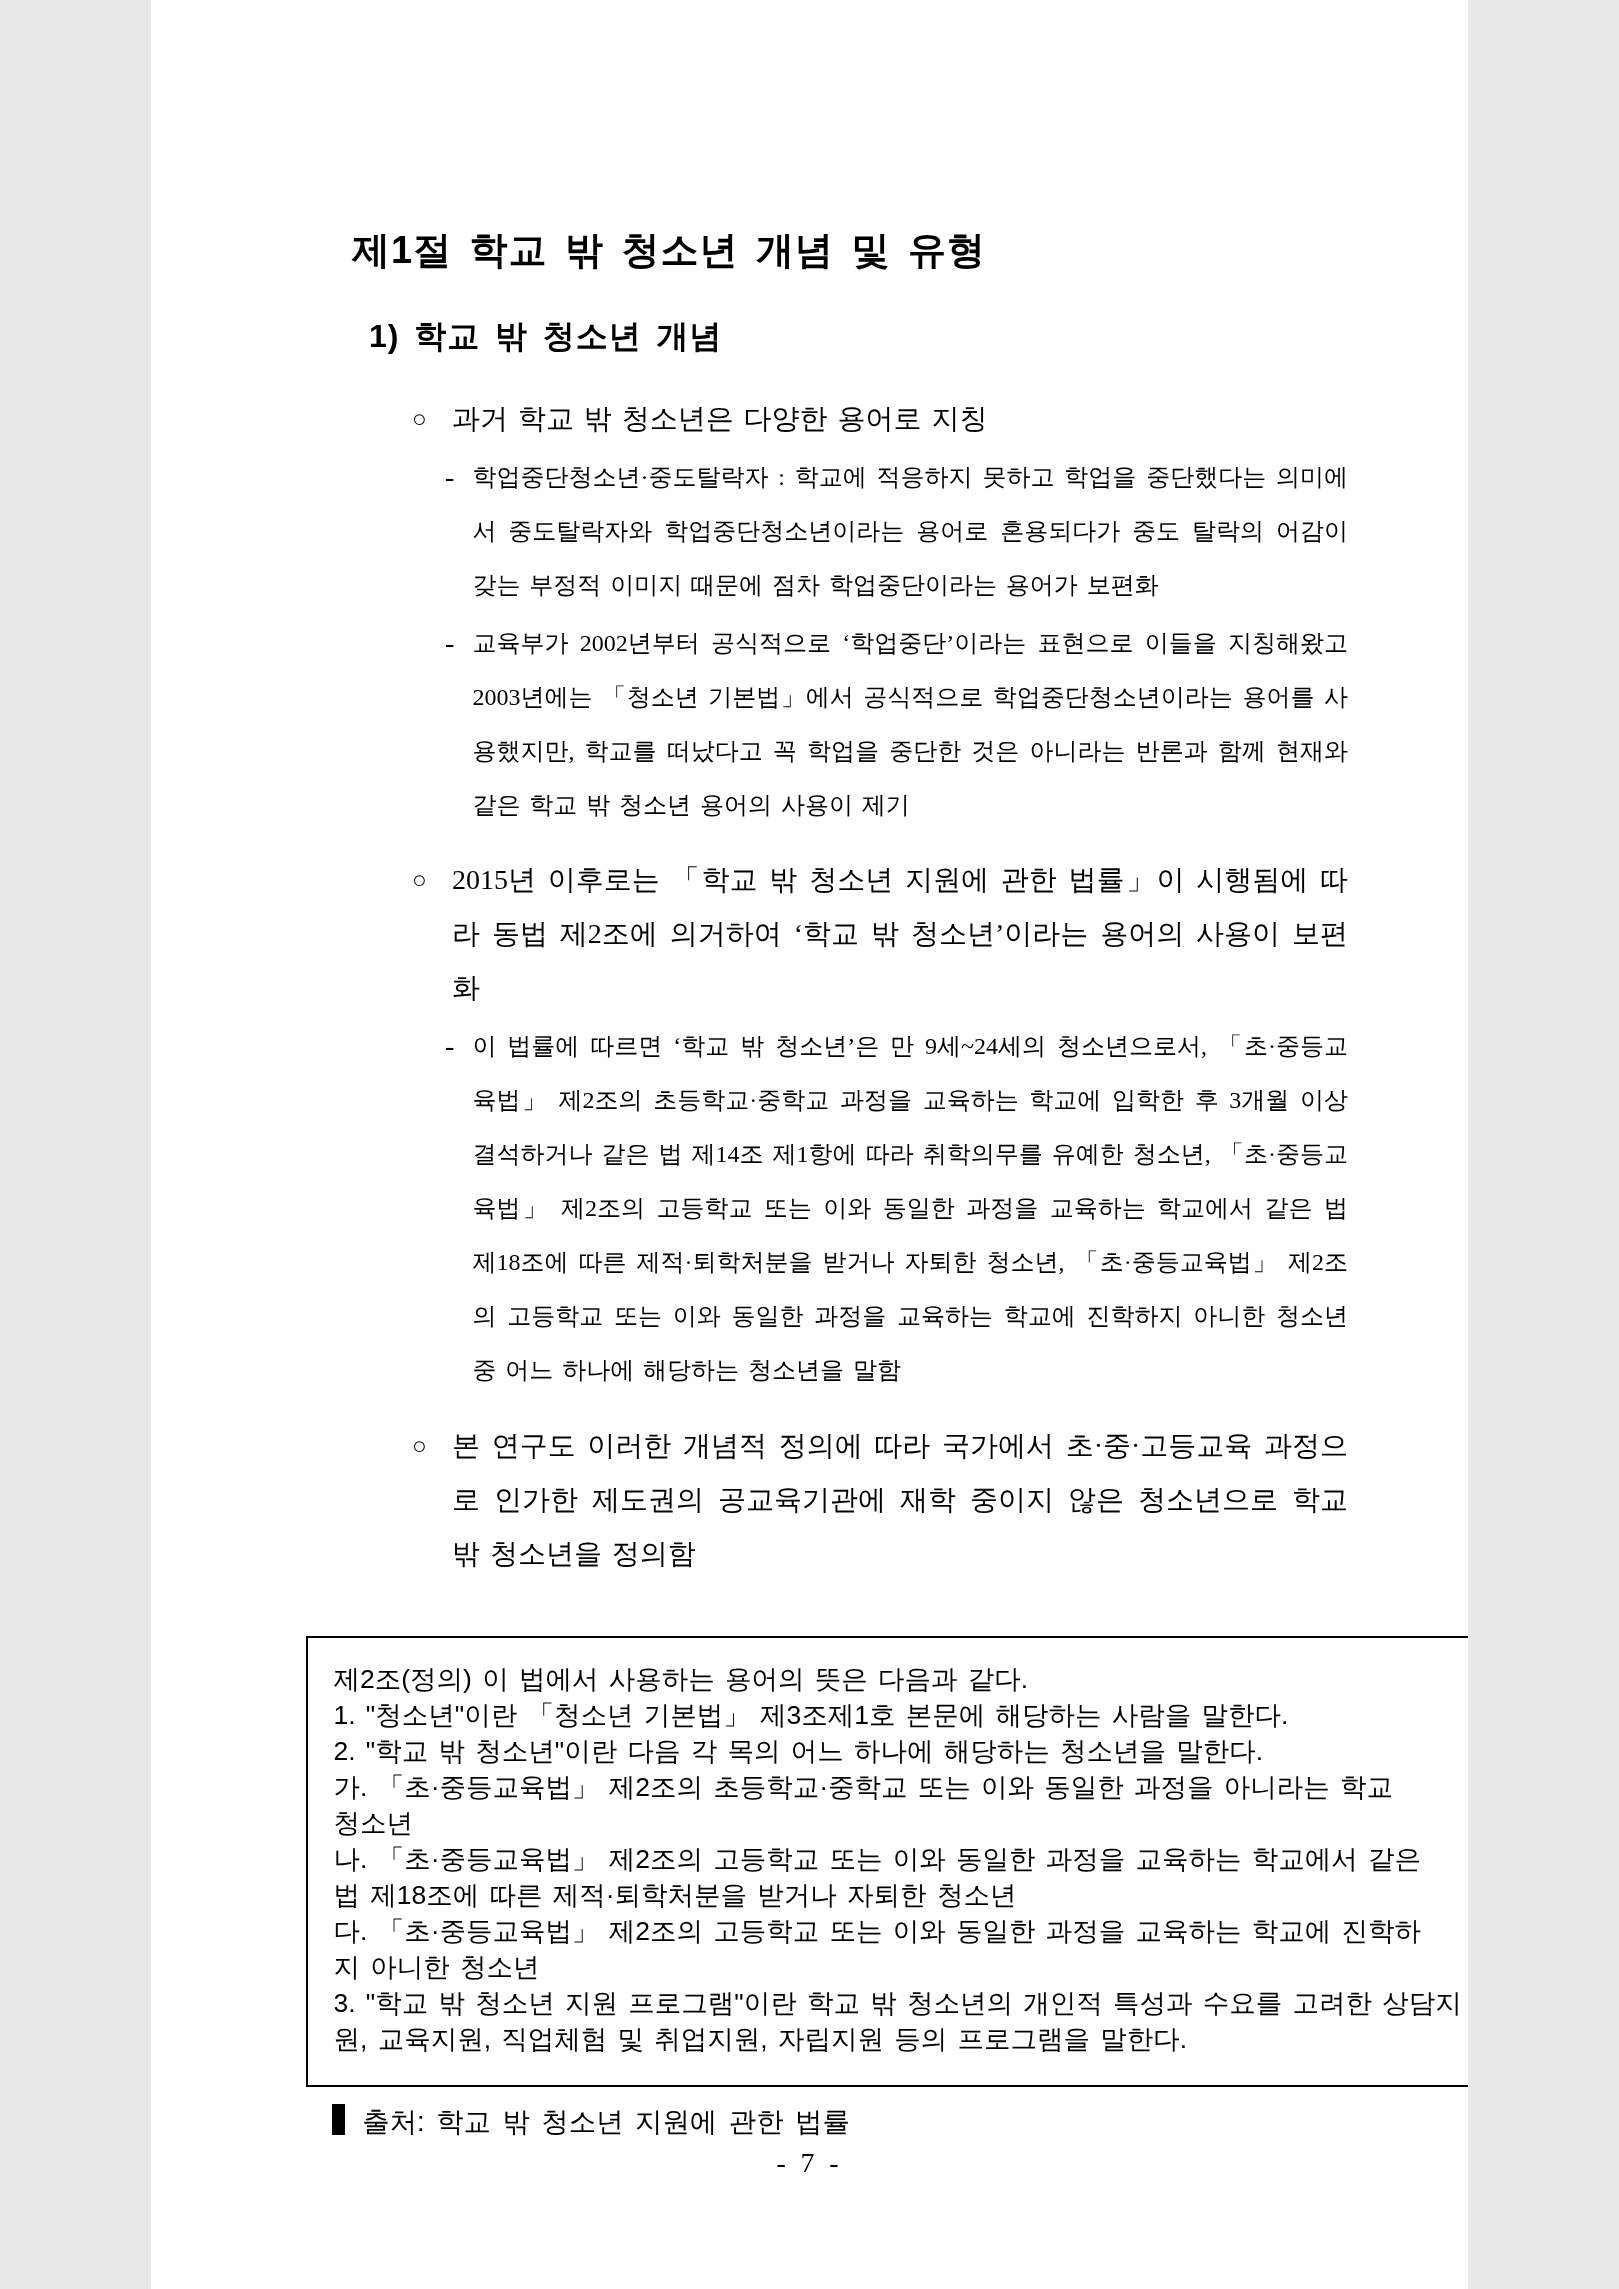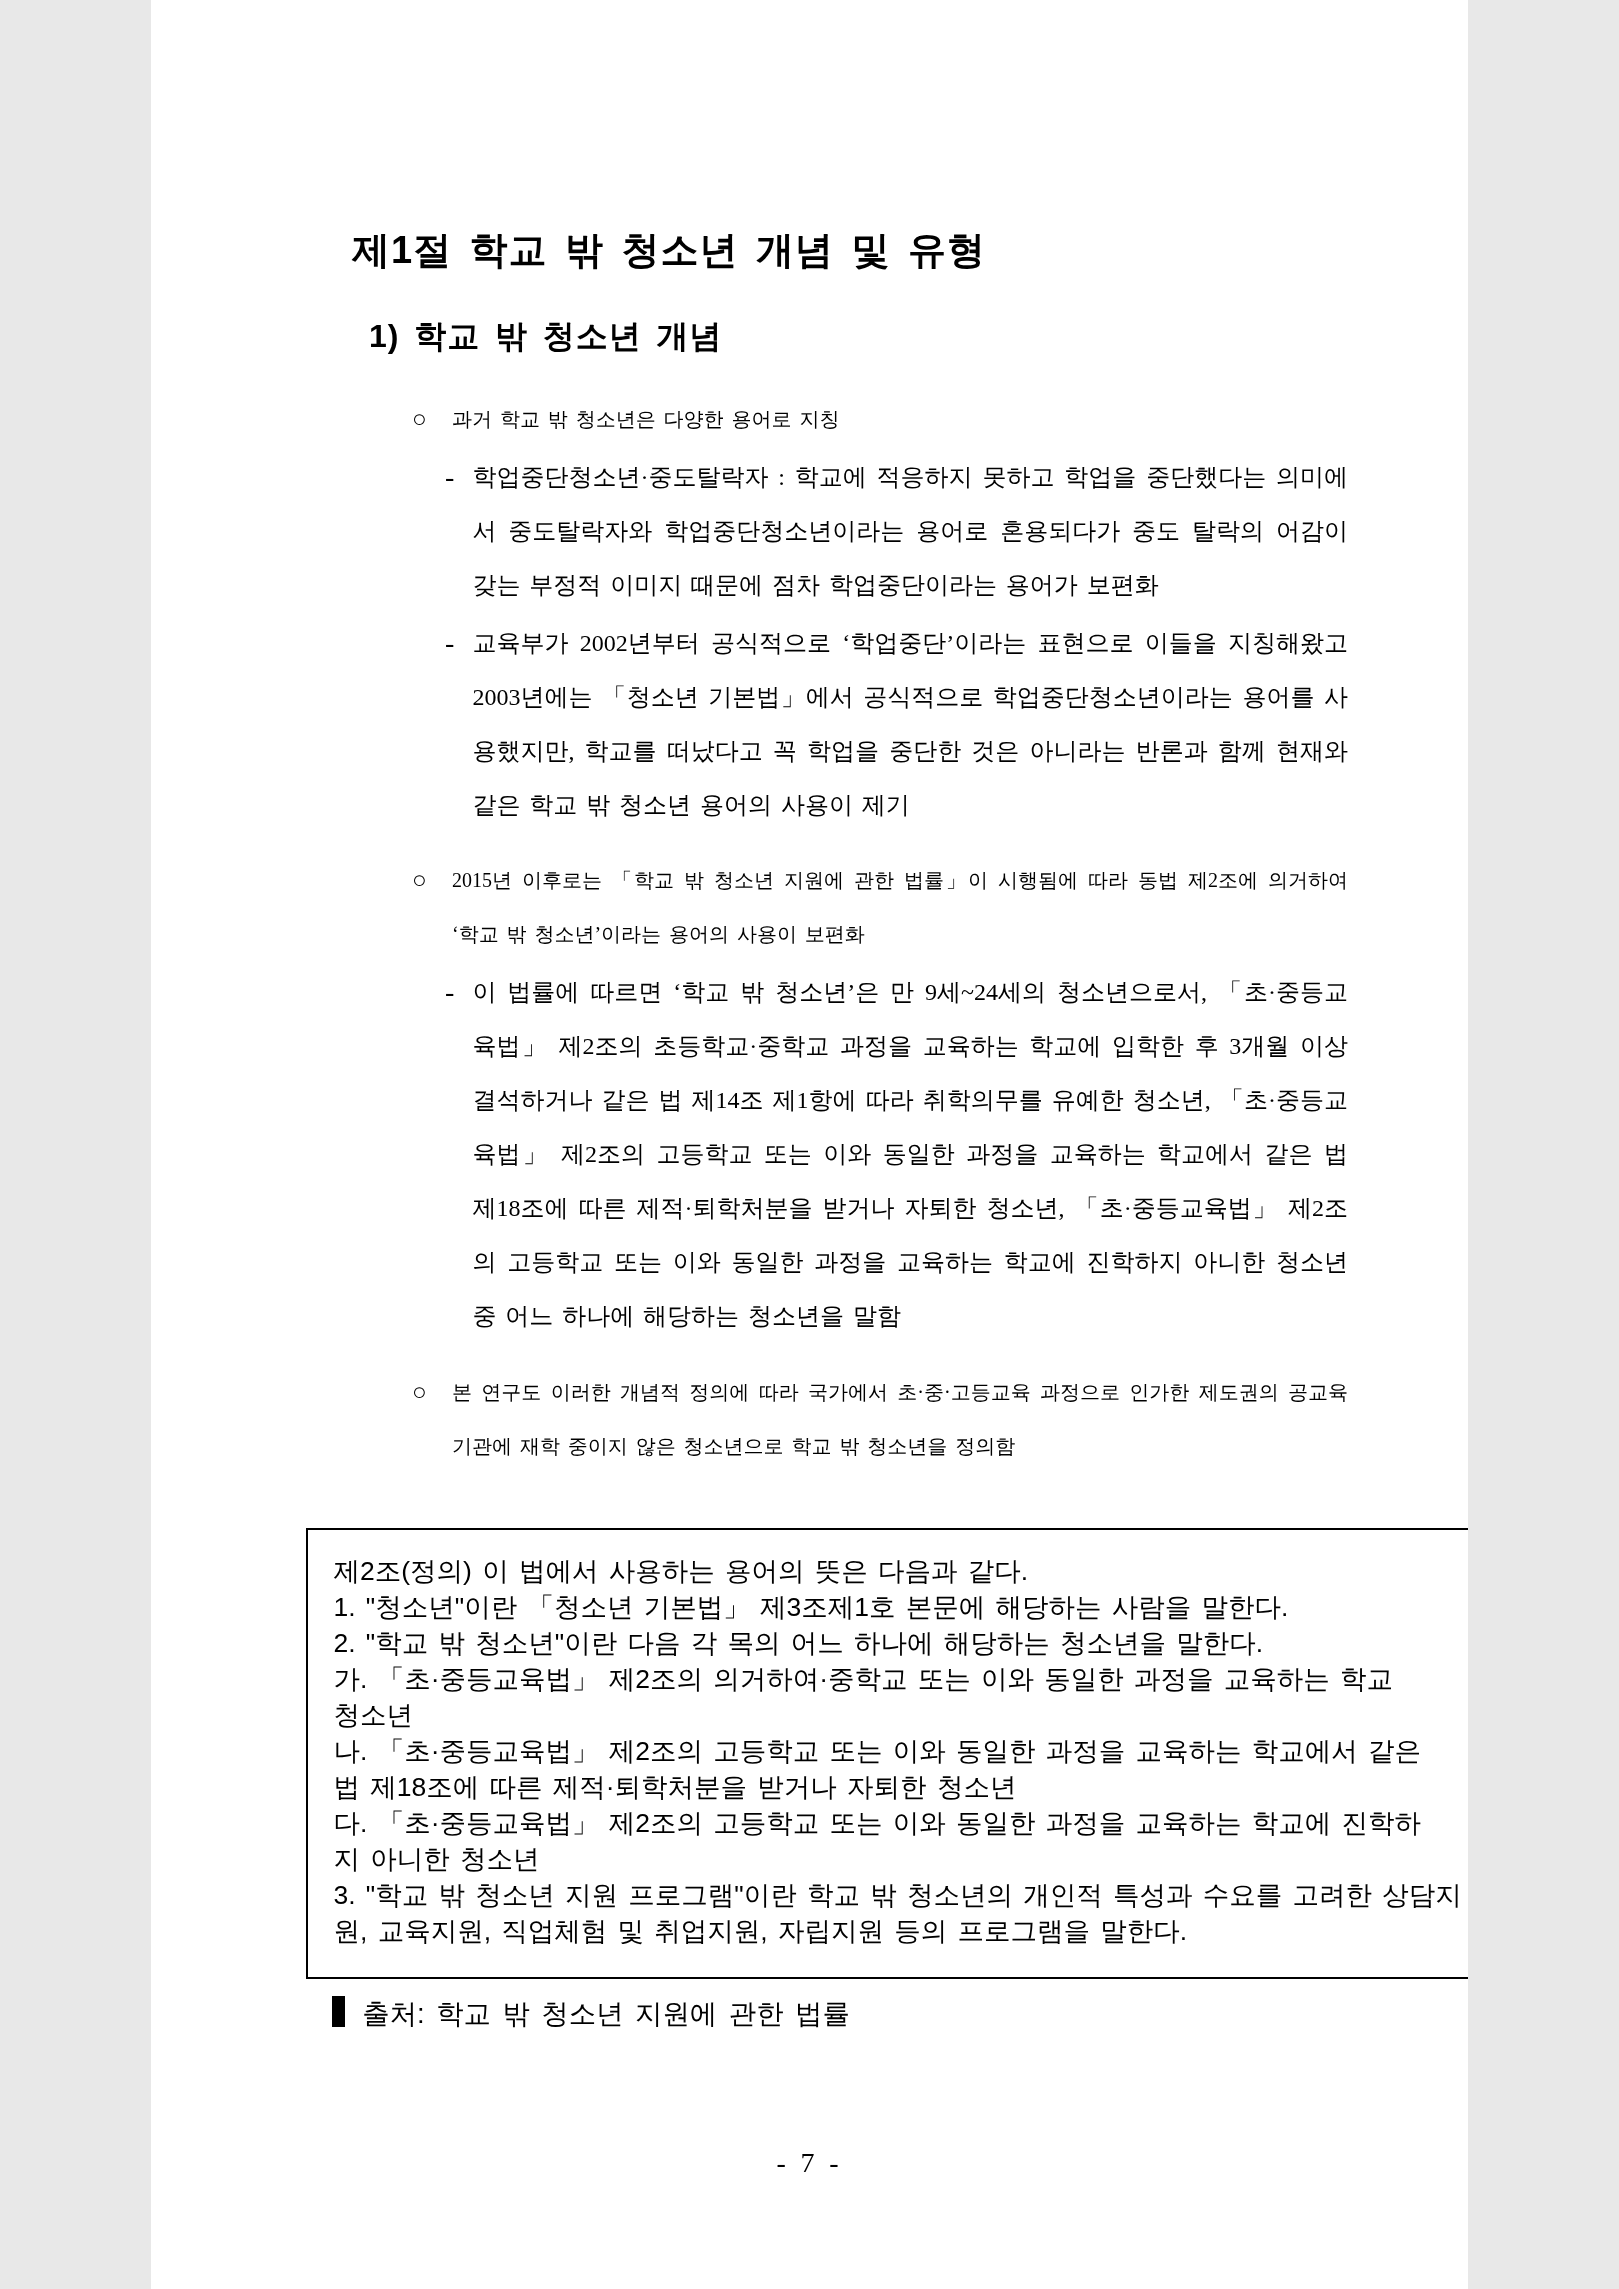--- a/index.html
+++ b/index.html
@@ -38,21 +38,21 @@
   }
   .bullet.first { margin-top:37px; }
   .b-marker {
     width:40px;
     flex:0 0 40px;
     font-size:24.5px;
     line-height:54px;
   }
   .b-text {
     flex:1;
-    font-size:20px;
+    font-size:28px;
     line-height:54px;
     text-align:justify;
     word-break:break-all;
     word-spacing:2.9px;
   }
   .sub {
     display:flex;
     margin-left:294px;
     margin-top:3.9px;
   }
@@ -145,21 +145,21 @@
       <span class="b-marker">○</span>
       <div class="b-text">본 연구도 이러한 개념적 정의에 따라 국가에서 초·중·고등교육 과정으로 인가한 제도권의 공교육기관에 재학 중이지 않은 청소년으로 학교 밖 청소년을 정의함</div>
     </div>
 
   </div>
 
   <div class="law-box">
     <div class="law-line">제2조(정의) 이 법에서 사용하는 용어의 뜻은 다음과 같다.</div>
     <div class="law-line">1. "청소년"이란 「청소년 기본법」 제3조제1호 본문에 해당하는 사람을 말한다.</div>
     <div class="law-line">2. "학교 밖 청소년"이란 다음 각 목의 어느 하나에 해당하는 청소년을 말한다.</div>
-    <div class="law-line">가. 「초·중등교육법」 제2조의 의거하여·중학교 또는 이와 동일한 과정을 교육하는 학교</div>
+    <div class="law-line">가. 「초·중등교육법」 제2조의 초등학교·중학교 또는 이와 동일한 과정을 아니라는 학교</div>
     <div class="law-line">청소년</div>
     <div class="law-line">나. 「초·중등교육법」 제2조의 고등학교 또는 이와 동일한 과정을 교육하는 학교에서 같은</div>
     <div class="law-line">법 제18조에 따른 제적·퇴학처분을 받거나 자퇴한 청소년</div>
     <div class="law-line">다. 「초·중등교육법」 제2조의 고등학교 또는 이와 동일한 과정을 교육하는 학교에 진학하</div>
     <div class="law-line">지 아니한 청소년</div>
     <div class="law-line">3. "학교 밖 청소년 지원 프로그램"이란 학교 밖 청소년의 개인적 특성과 수요를 고려한 상담지</div>
     <div class="law-line">원, 교육지원, 직업체험 및 취업지원, 자립지원 등의 프로그램을 말한다.</div>
   </div>
 
   <div class="source-note">

